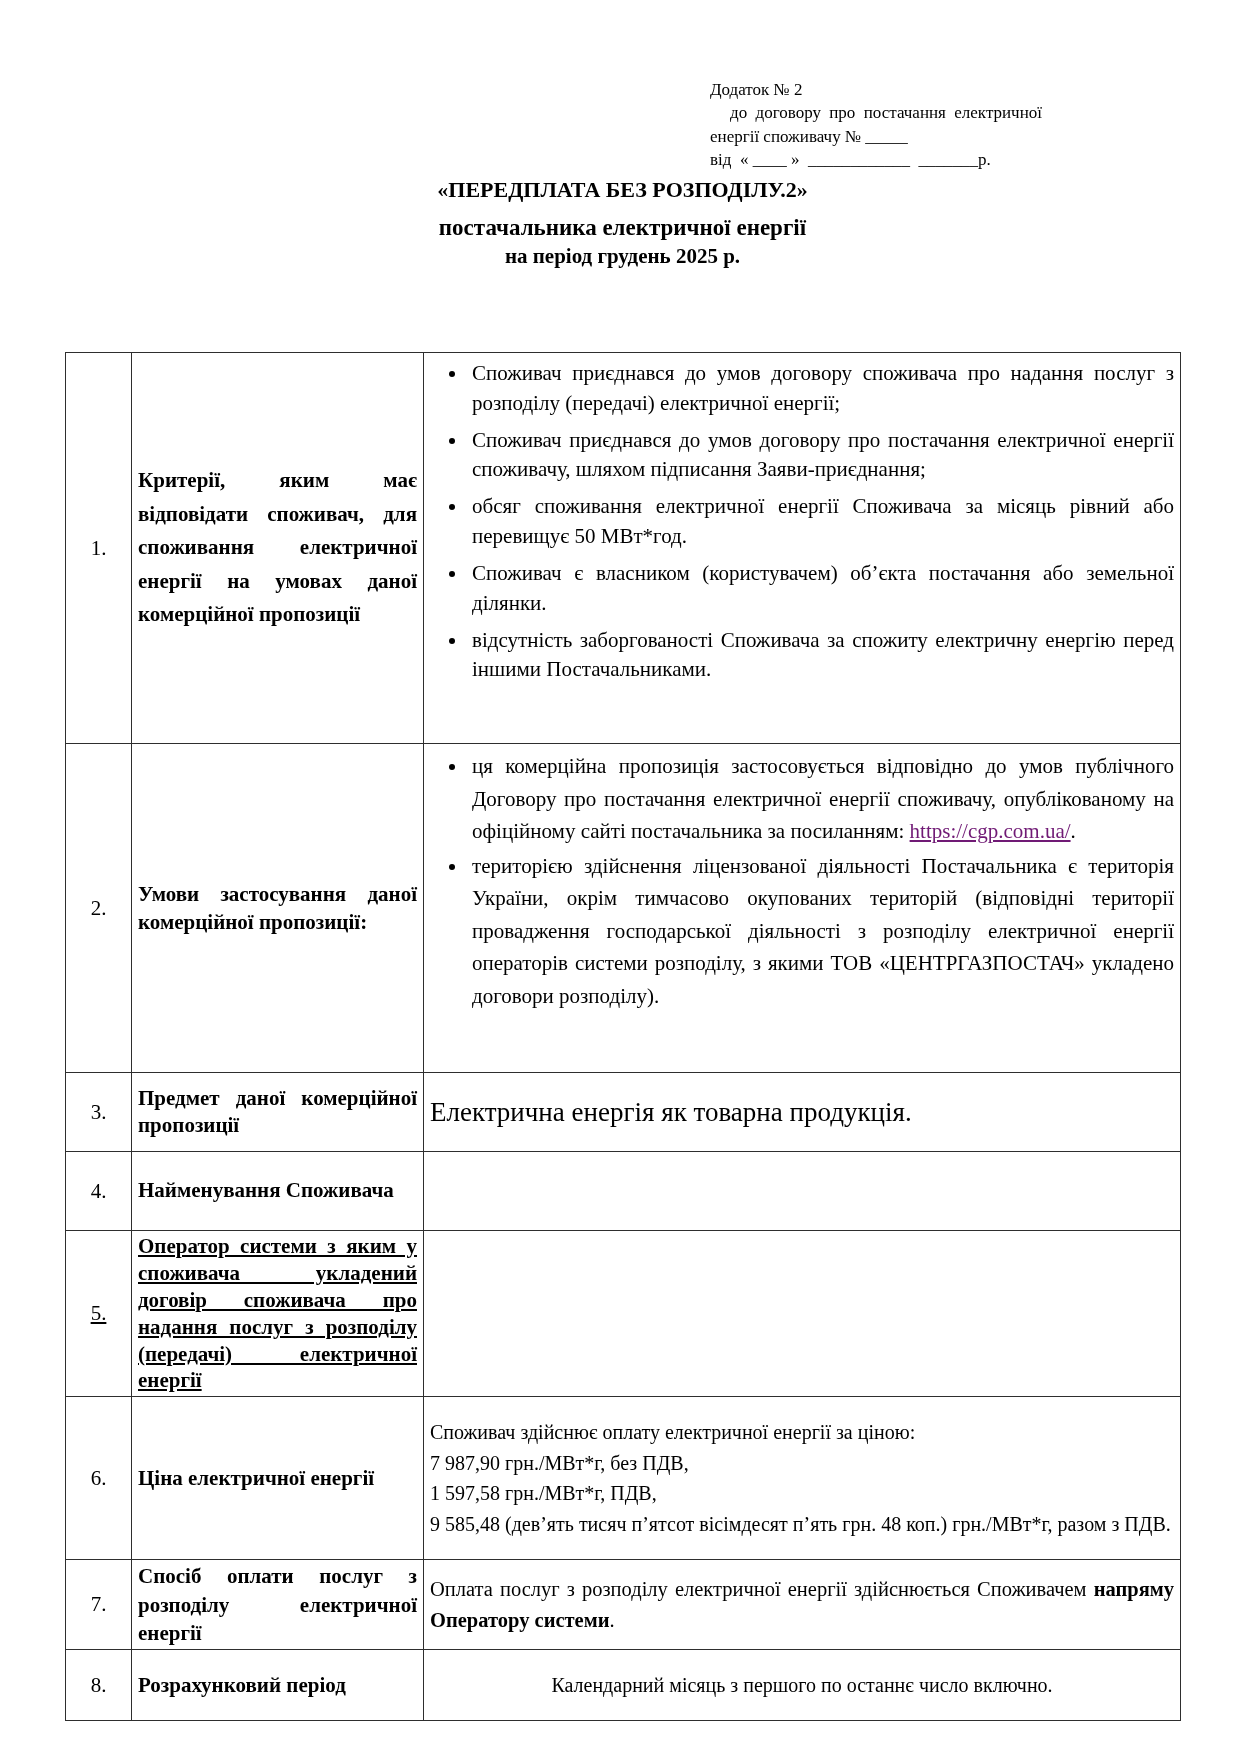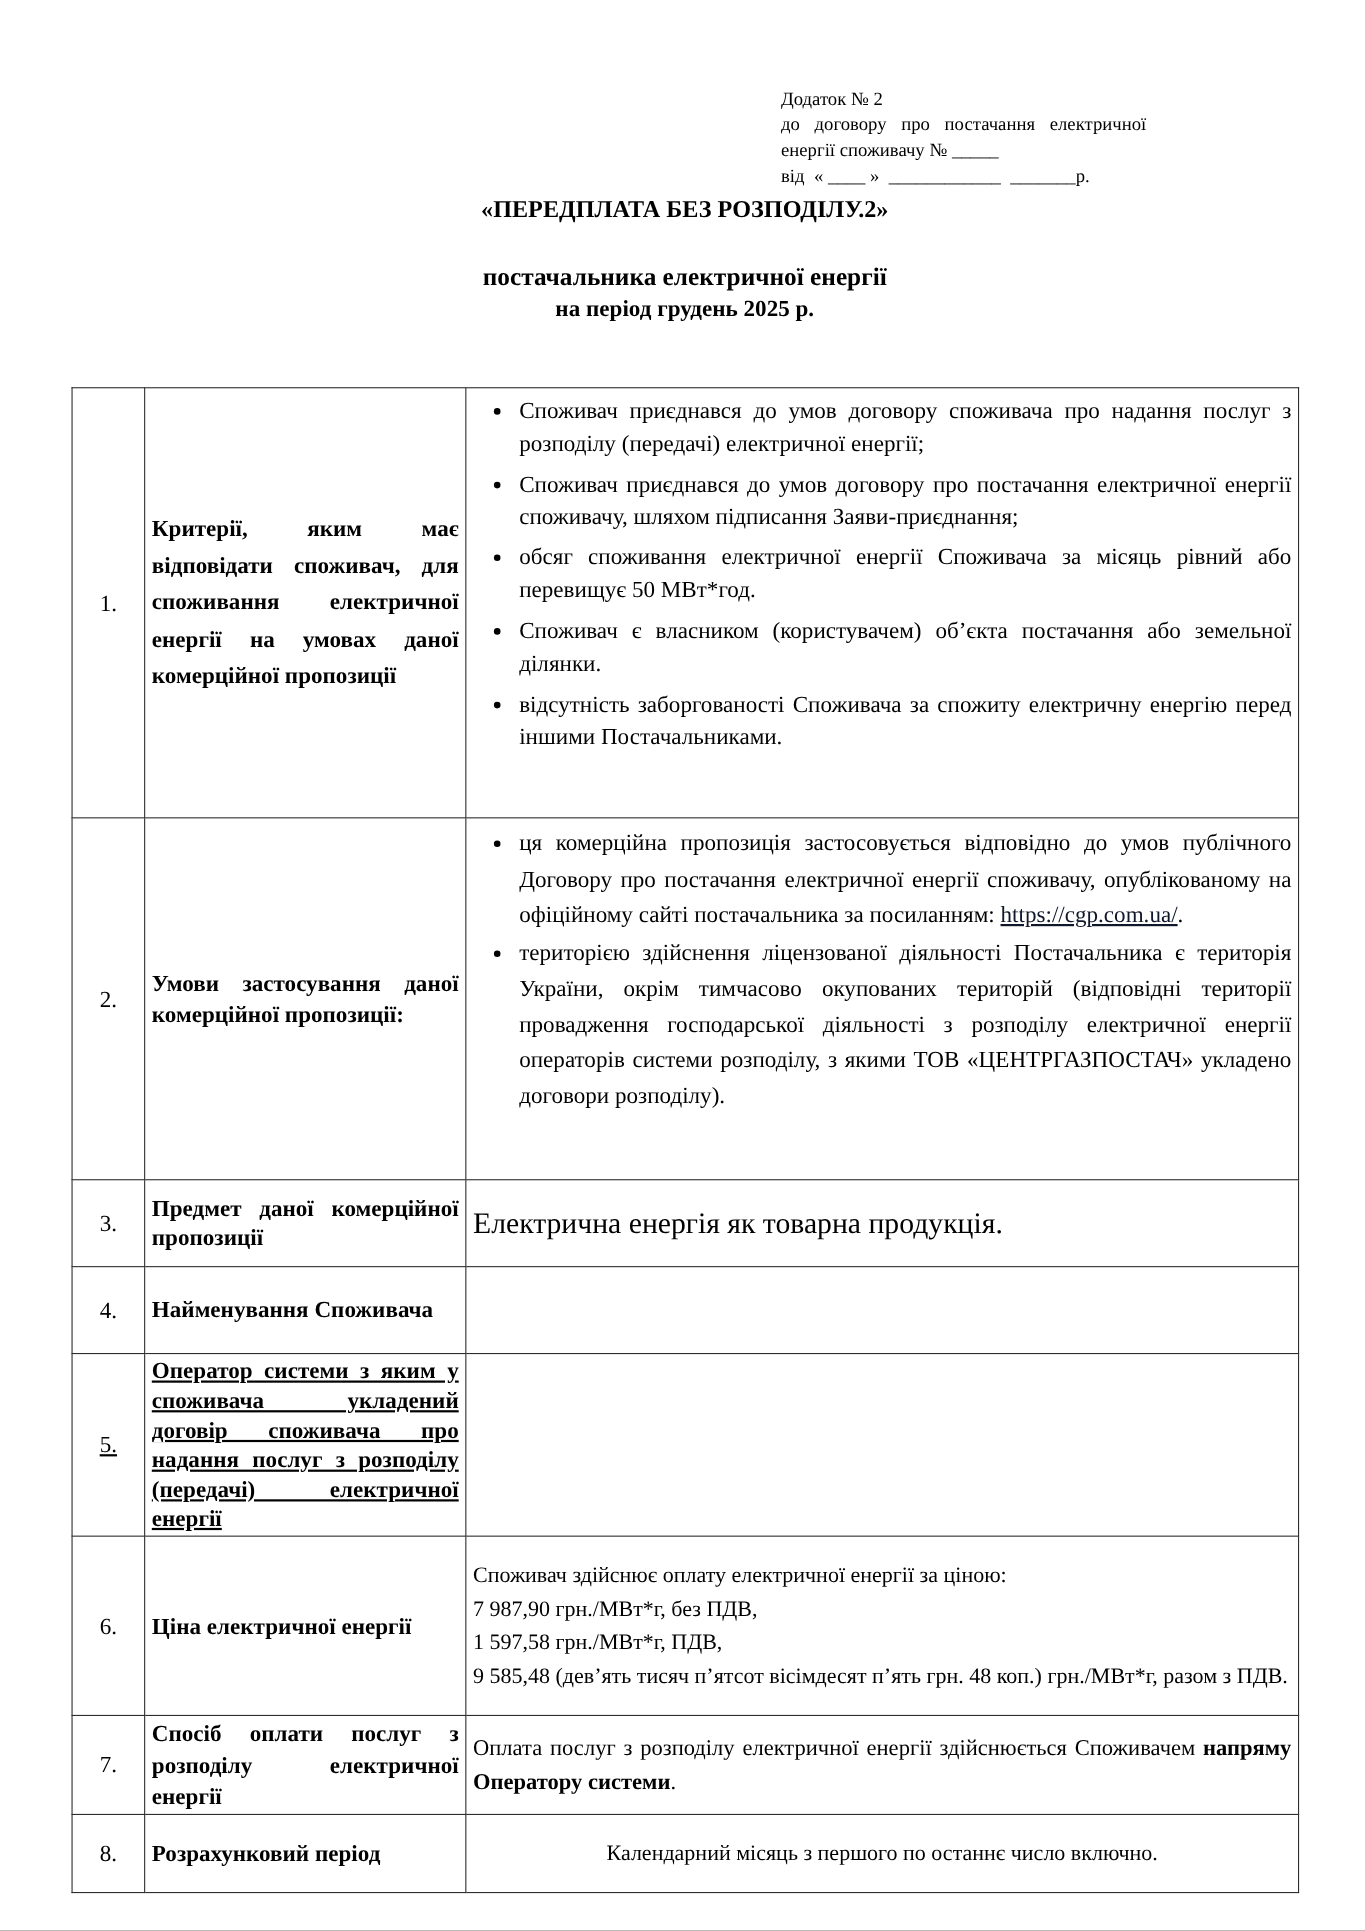--- a/index.html
+++ b/index.html
@@ -4,26 +4,26 @@
 <style>
   html,body{margin:0;padding:0;background:#888;}
   .page{
     width:1241px;height:1755px;background:#ffffff;position:relative;
     font-family:"Liberation Serif","DejaVu Serif",serif;color:#000;
     overflow:hidden;margin:0 auto;
   }
   
   .appendix{position:absolute;left:710px;top:78px;width:332px;font-size:17px;line-height:1.38;}
   .appendix-line{white-space:pre-wrap;}
-  .appendix-line.justify{text-align:justify;text-align-last:justify;}
+  .appendix-line.justify{text-align:justify;text-align-last:justify;margin-left:20px;}
   
   .title-block{position:absolute;left:65px;top:176px;width:1115px;text-align:center;font-weight:bold;}
   .t1{font-size:22px;line-height:28px;}
   .t2{font-size:22px;line-height:28px;}
-  .t3{font-size:23px;line-height:28px;margin-top:34px;}
+  .t3{font-size:23px;line-height:28px;margin-top:10px;}
   .t4{font-size:26px;line-height:31px;}
   .t5{font-size:21px;line-height:29px;}
   
   .tbl-wrap{position:absolute;left:65px;top:352px;width:1115px;}
   table.proposal{border-collapse:collapse;width:1115px;table-layout:fixed;}
   table.proposal td{border:1.5px solid #2e2e2e;padding:2px 6px;vertical-align:middle;}
   col.c-num{width:66px;}
   col.c-label{width:292px;}
   col.c-content{width:757px;}
   .col-num{text-align:center;font-size:21px;}
@@ -91,21 +91,21 @@
                 <li><span>Споживач є власником (користувачем) об’єкта постачання або земельної ділянки.</span></li>
                 <li><span>відсутність заборгованості Споживача за спожиту електричну енергію перед іншими Постачальниками.</span></li>
               </ul>
             </td>
           </tr>
           <tr class="row-2">
             <td class="col-num">2.</td>
             <td class="col-label">Умови застосування даної комерційної пропозиції:</td>
             <td class="col-content">
               <ul>
-                <li><span>ця комерційна пропозиція застосовується відповідно до умов публічного Договору про постачання електричної енергії споживачу, опублікованому на офіційному сайті постачальника за посиланням: </span><a class="doc-link" href="#" style="color: #0f172a;">https://cgp.com.ua/</a><span>.</span></li>
+                <li><span>ця комерційна пропозиція застосовується відповідно до умов публічного Договору про постачання електричної енергії споживачу, опублікованому на офіційному сайті постачальника за посиланням: </span><a class="doc-link" href="#" style="color: #701a75;">https://cgp.com.ua/</a><span>.</span></li>
                 <li><span>територією здійснення ліцензованої діяльності Постачальника є територія України, окрім тимчасово окупованих територій (відповідні території провадження господарської  діяльності з розподілу електричної  енергії операторів системи розподілу,  з якими ТОВ «ЦЕНТРГАЗПОСТАЧ» укладено договори  розподілу).</span></li>
               </ul>
             </td>
           </tr>
           <tr class="row-3">
             <td class="col-num">3.</td>
             <td class="col-label">Предмет даної комерційної пропозиції</td>
             <td class="col-content">
               <div><span>Електрична енергія як товарна продукція.</span></div>
             </td>

